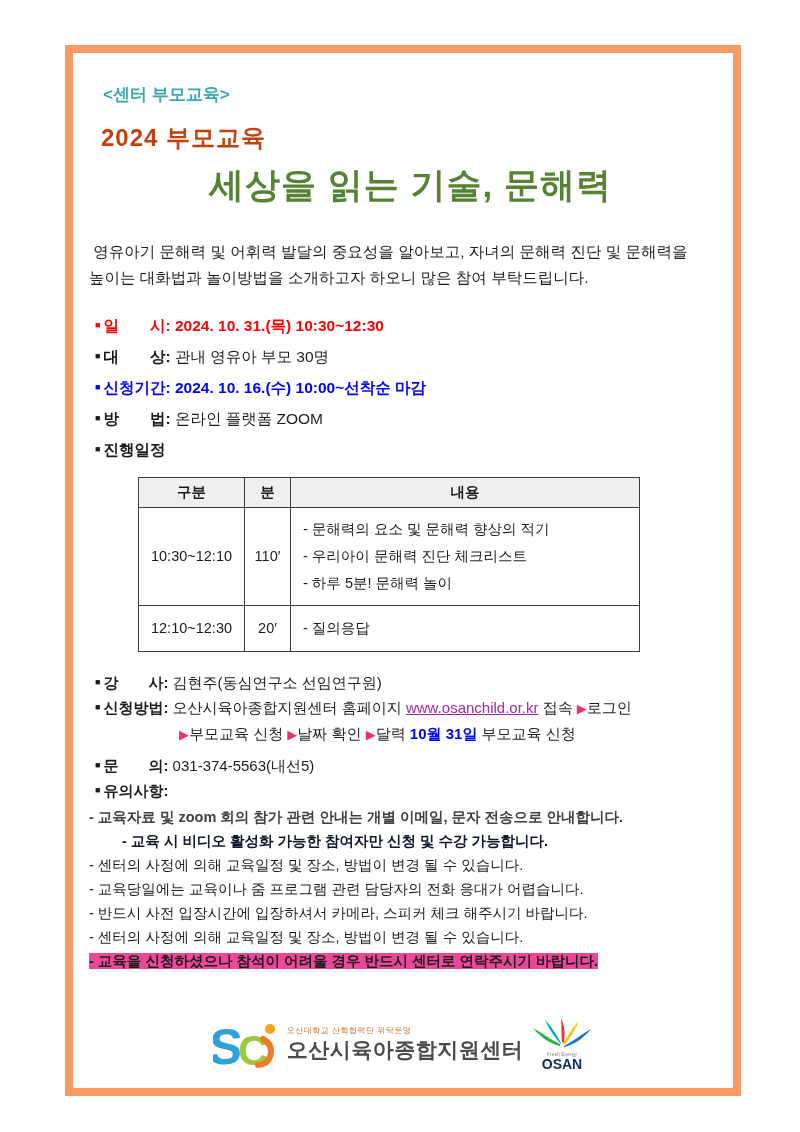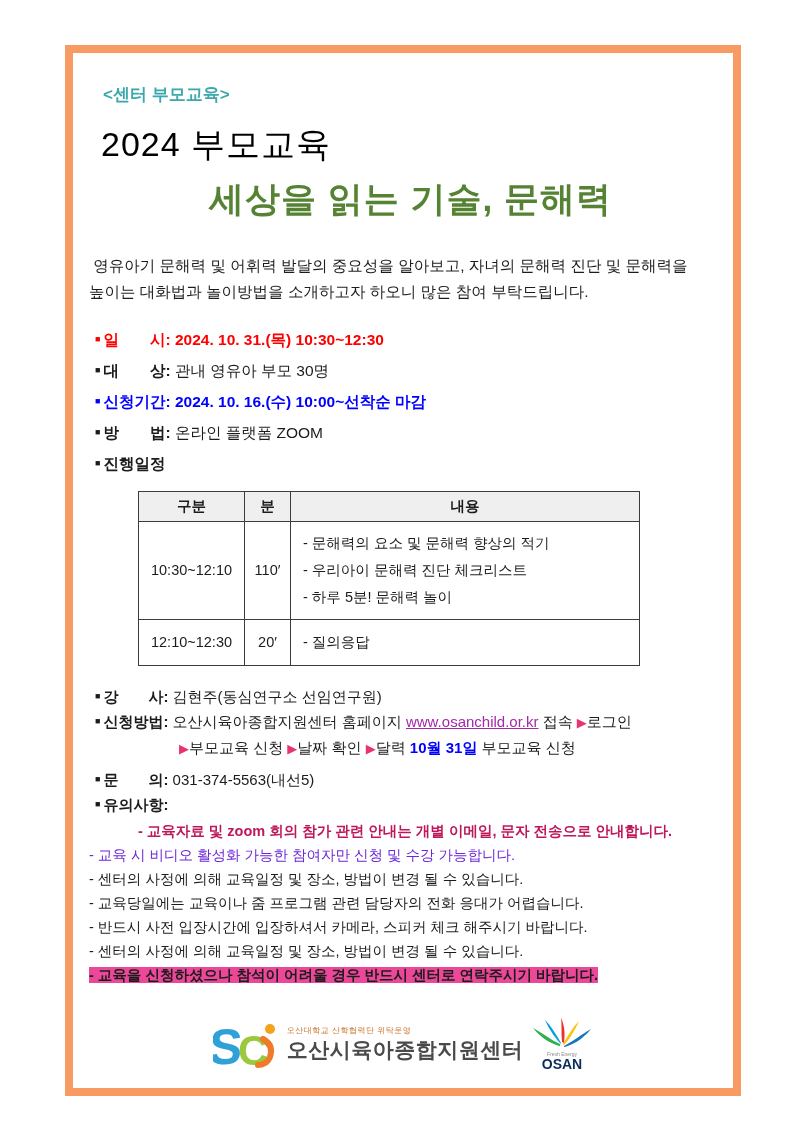--- a/index.html
+++ b/index.html
@@ -9,21 +9,21 @@
     font-family:"Liberation Sans","DejaVu Sans",sans-serif;
     color:#1c1c1c;
   }
   .frame {
     position:absolute; left:65px; top:45px; width:676px; height:1051px;
     border:8px solid #F89B62; background:#fff;
   }
   .content { padding:22px 12px 0 16px; }
 
   .tag { color:#3AA8AD; font-weight:bold; font-size:17px; margin:8px 0 0 14px; }
-  .title1 { color:#000000; font-weight:normal; font-size:34px; margin:16px 0 0 12px; letter-spacing:1px; }
+  .title1 { color:#c2410c; font-weight:bold; font-size:24px; margin:16px 0 0 12px; letter-spacing:1px; }
   .title2 { color:#568233; font-weight:bold; font-size:35px; margin:8px 0 0 120px; letter-spacing:1px; }
 
   .intro { font-size:15.5px; line-height:1.65; margin:30px 4px 0 0; white-space:pre-wrap; word-break:keep-all; }
 
   .info-list { margin:20px 0 0 6px; }
   .info-line { font-size:15.5px; line-height:30px; white-space:pre-wrap; }
   .info-line .lbl { font-weight:bold; }
   .line-red  { color:#FF0000; font-weight:bold; }
   .line-blue { color:#0000FF; font-weight:bold; }
   .bullet { font-size:9px; vertical-align:3px; margin-right:3px; }
@@ -42,22 +42,22 @@
   .sec-line { font-size:15px; line-height:25px; white-space:pre-wrap; }
   .sec-line .lbl { font-weight:bold; }
   .apply-line2 { margin-left:84px; }
   .site-link { color:#A428A8; text-decoration:underline; }
   .arrow { color:#E8336E; font-size:13px; }
   .date-blue { color:#0000FF; font-weight:bold; }
   .contact-line { margin-top:6px; }
 
   .notes { margin:2px 0 0 0; }
   .note { font-size:14.5px; line-height:24px; white-space:pre-wrap; }
-  .note-red  { color:#be185d; font-weight:bold;text-align:center; }
-  .note-blue { color:#6d28d9; font-weight:normal; }
+  .note-red  { color:#404040; font-weight:bold; }
+  .note-blue { color:#0f172a; font-weight:bold;margin-left:33px; }
   .note-plain { color:#1c1c1c; }
   .note-highlight span { background:#ec4899; font-weight:bold; }
 
   .footer {
     position:absolute; left:0; right:0; top:963px;
     display:flex; justify-content:center; align-items:center; gap:8px;
   }
   .logo-textblock { text-align:left; }
   .logo-small { font-size:8px; color:#C9762F; letter-spacing:0.5px; }
   .logo-main { font-size:21px; font-weight:bold; color:#4A4A4A; letter-spacing:0.5px; }

